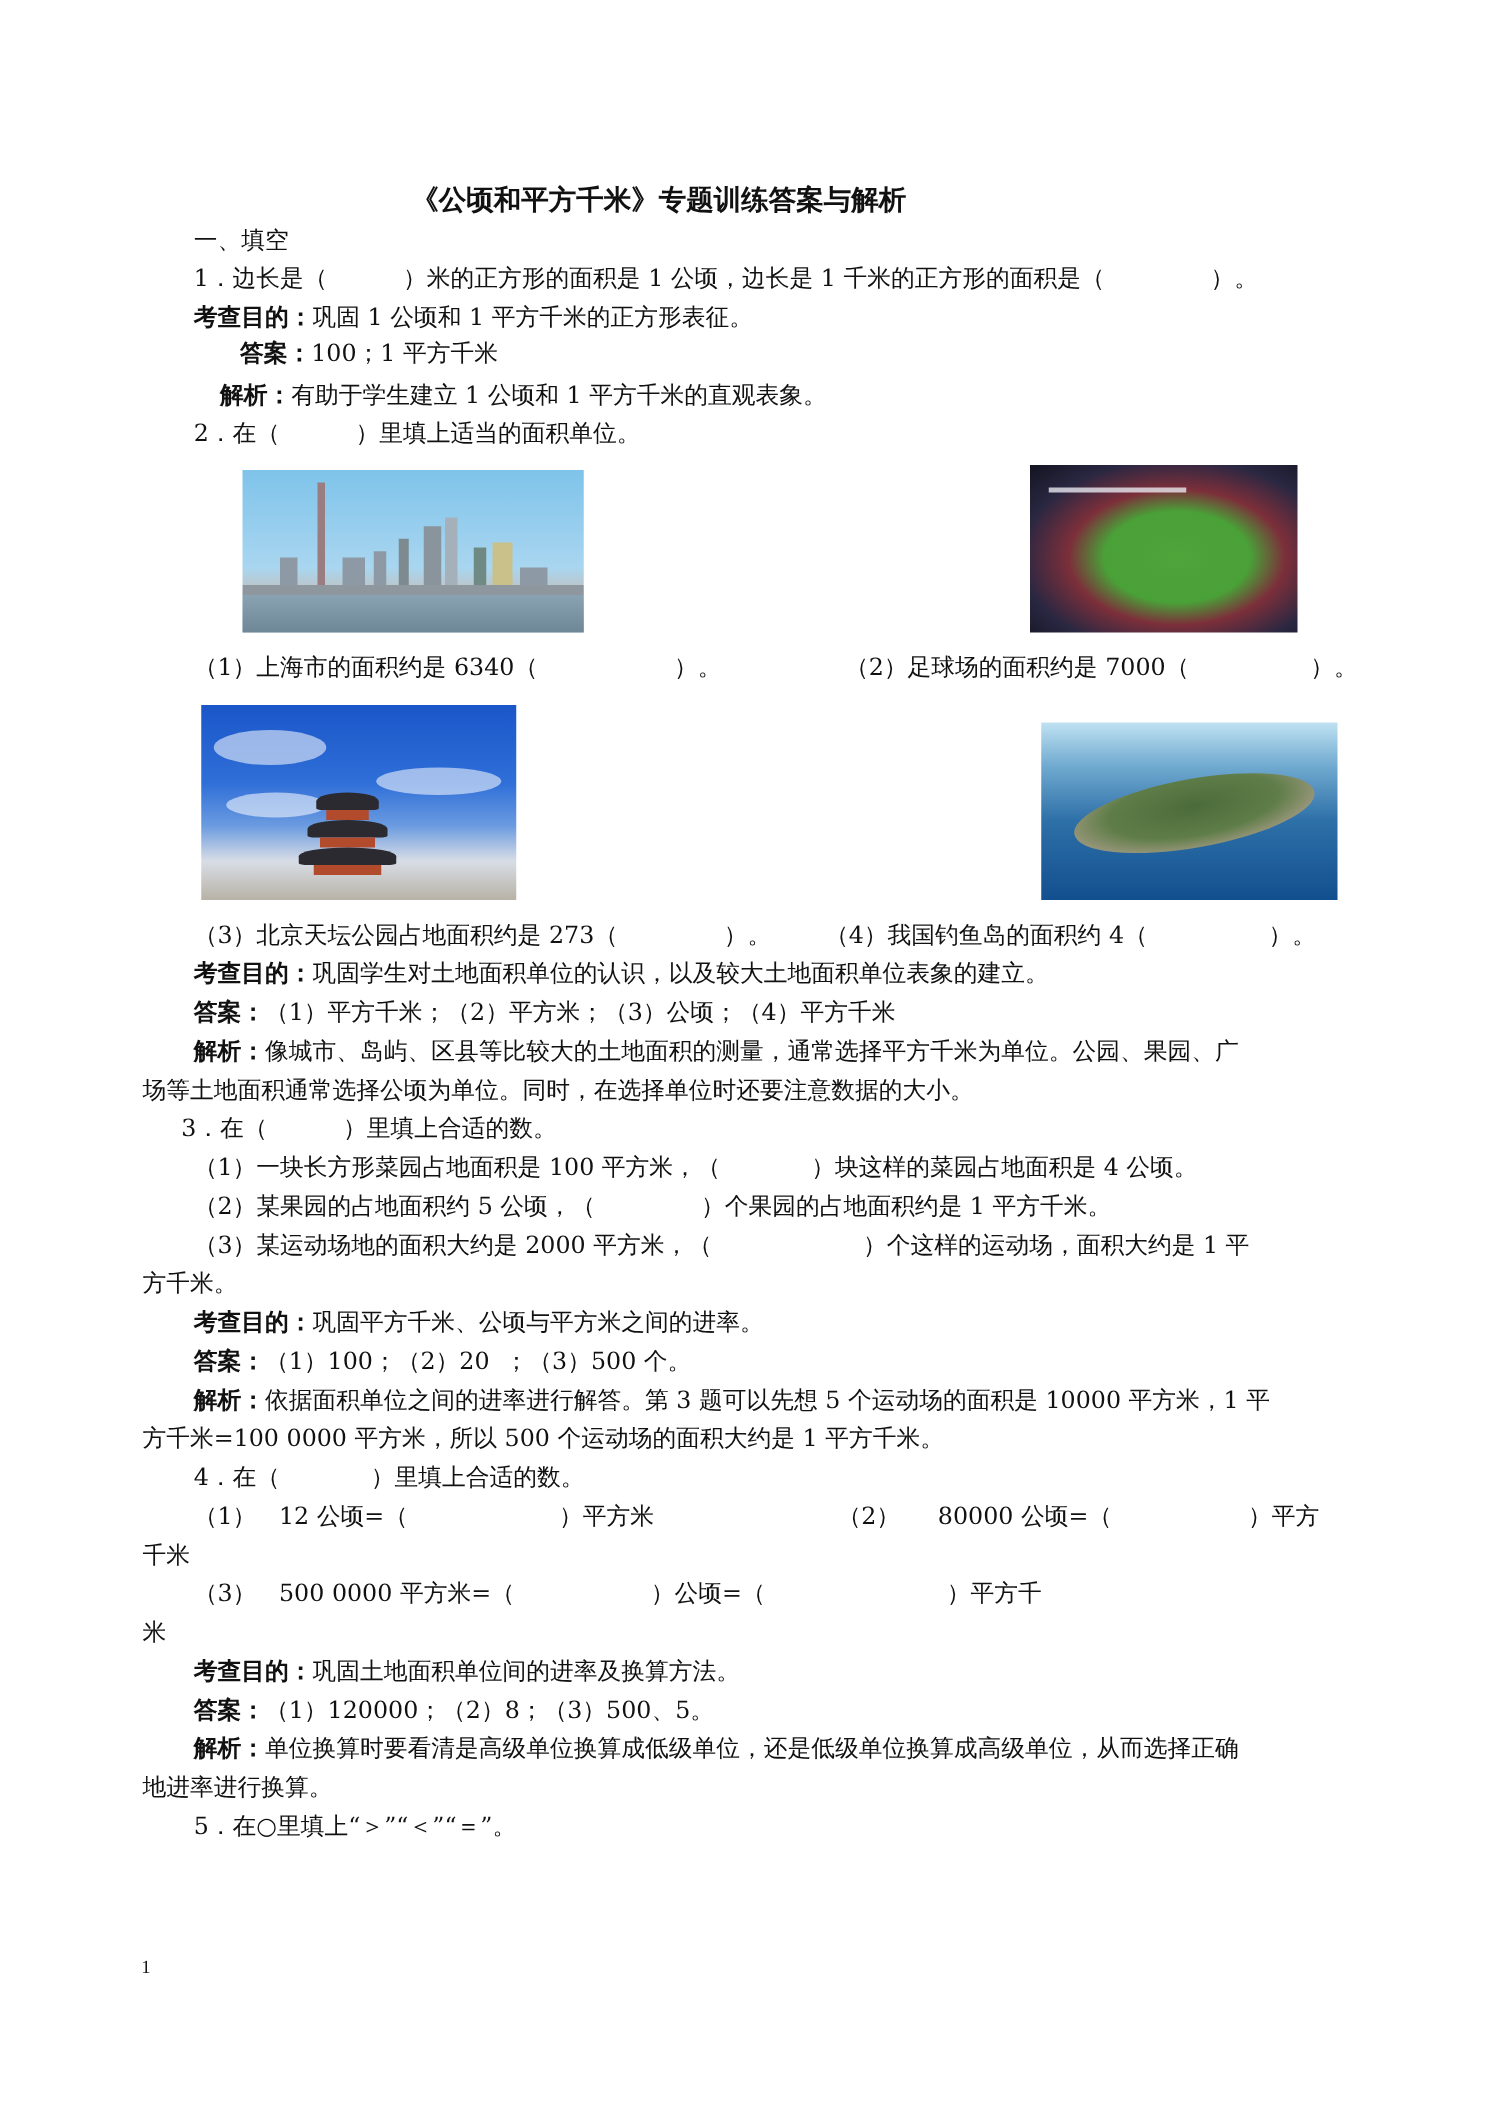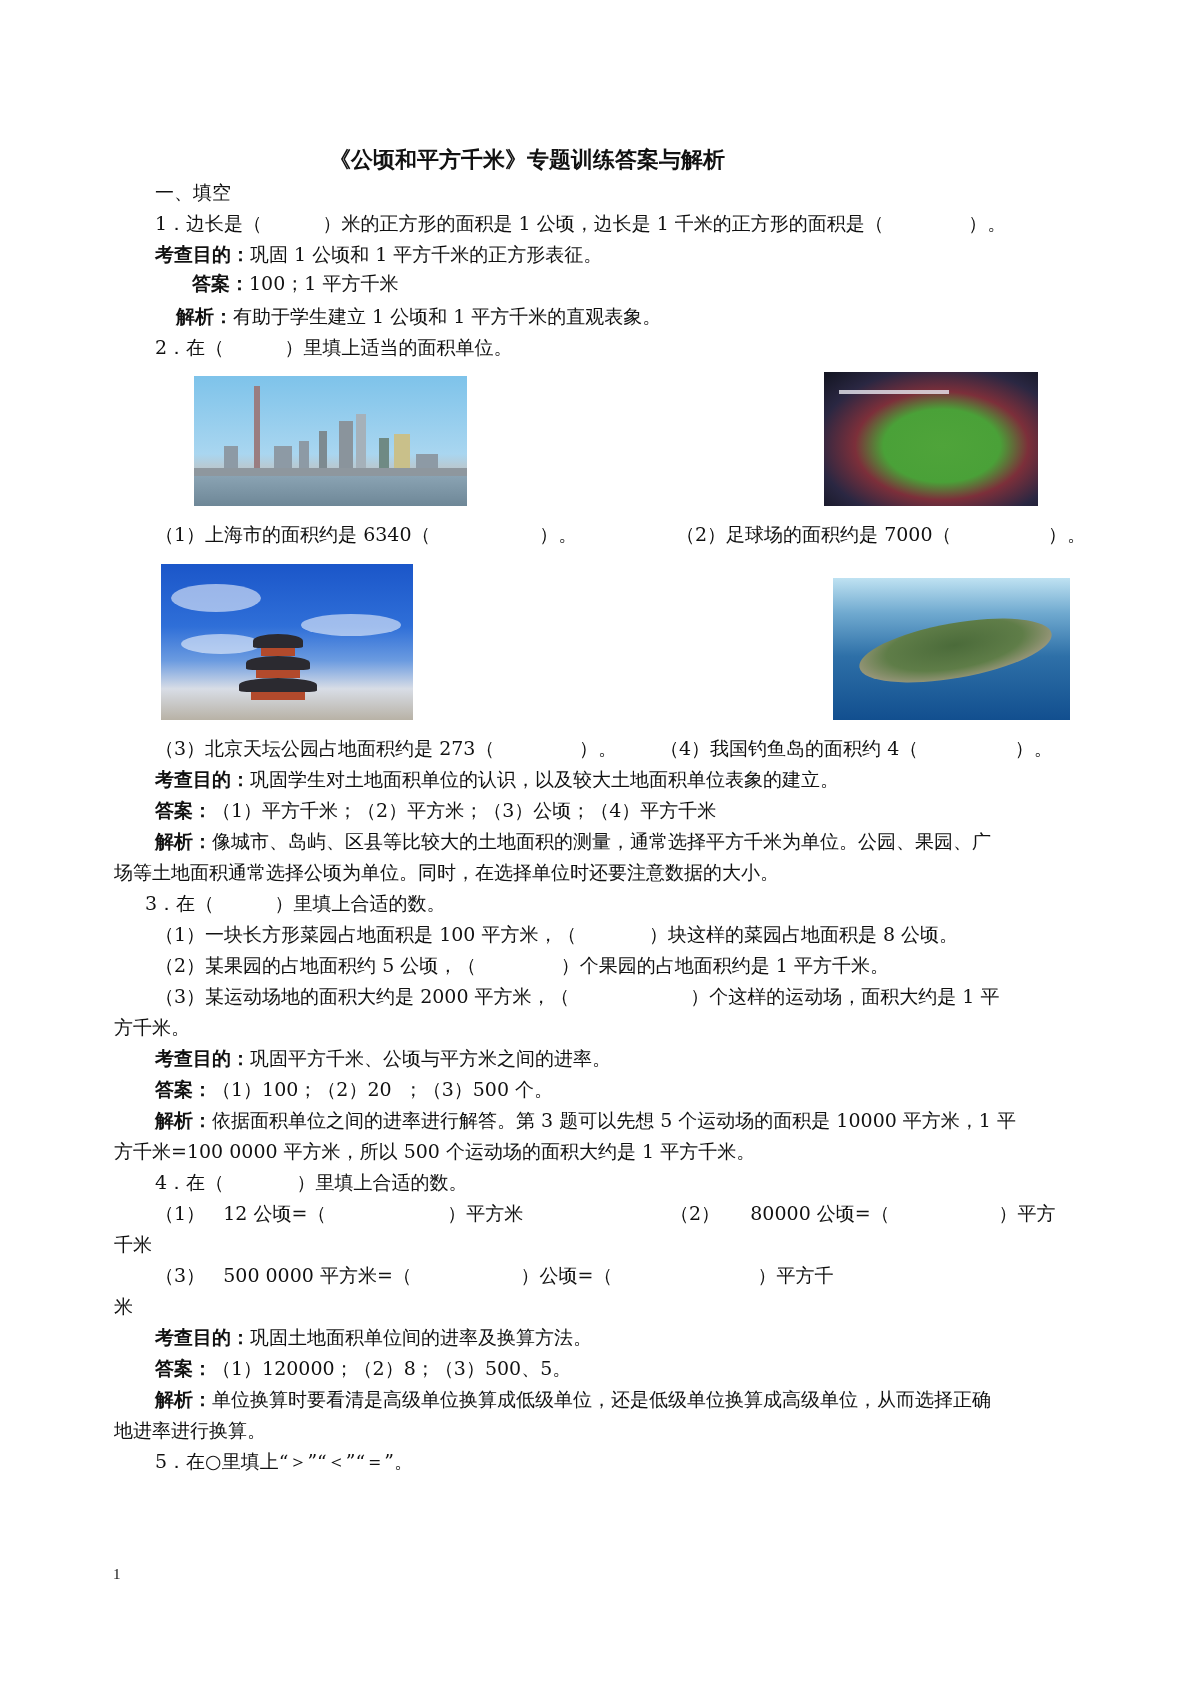--- a/index.html
+++ b/index.html
@@ -88,21 +88,21 @@
 
   <div class="ln" style="left:155px;top:736px;">（3）北京天坛公园占地面积约是 273（              ）。</div>
   <div class="ln" style="left:660px;top:736px;">（4）我国钓鱼岛的面积约 4（                ）。</div>
 
   <div class="ln" style="left:155px;top:767px;"><span class="lbl">考查目的：</span><span>巩固学生对土地面积单位的认识，以及较大土地面积单位表象的建立。</span></div>
   <div class="ln" style="left:155px;top:798px;"><span class="lbl">答案：</span><span>（1）平方千米；（2）平方米；（3）公顷；（4）平方千米</span></div>
   <div class="ln" style="left:155px;top:829px;"><span class="lbl">解析：</span><span>像城市、岛屿、区县等比较大的土地面积的测量，通常选择平方千米为单位。公园、果园、广</span></div>
   <div class="ln" style="left:114px;top:860px;">场等土地面积通常选择公顷为单位。同时，在选择单位时还要注意数据的大小。</div>
 
   <div class="ln" style="left:145px;top:891px;text-align:right;">3．在（          ）里填上合适的数。</div>
-  <div class="ln" style="left:155px;top:922px;">（1）一块长方形菜园占地面积是 100 平方米，（            ）块这样的菜园占地面积是 8 公顷。</div>
+  <div class="ln" style="left:155px;top:922px;">（1）一块长方形菜园占地面积是 100 平方米，（            ）块这样的菜园占地面积是 4 公顷。</div>
   <div class="ln" style="left:155px;top:953px;">（2）某果园的占地面积约 5 公顷，（              ）个果园的占地面积约是 1 平方千米。</div>
   <div class="ln" style="left:155px;top:984px;">（3）某运动场地的面积大约是 2000 平方米，（                    ）个这样的运动场，面积大约是 1 平</div>
   <div class="ln" style="left:114px;top:1015px;">方千米。</div>
   <div class="ln" style="left:155px;top:1046px;"><span class="lbl">考查目的：</span><span>巩固平方千米、公顷与平方米之间的进率。</span></div>
   <div class="ln" style="left:155px;top:1077px;"><span class="lbl">答案：</span><span>（1）100；（2）20  ；（3）500 个。</span></div>
   <div class="ln" style="left:155px;top:1108px;"><span class="lbl">解析：</span><span>依据面积单位之间的进率进行解答。第 3 题可以先想 5 个运动场的面积是 10000 平方米，1 平</span></div>
   <div class="ln" style="left:114px;top:1139px;">方千米=100 0000 平方米，所以 500 个运动场的面积大约是 1 平方千米。</div>
 
   <div class="ln" style="left:155px;top:1170px;">4．在（            ）里填上合适的数。</div>
   <div class="ln" style="left:155px;top:1201px;">（1）   12 公顷=（                    ）平方米</div>

